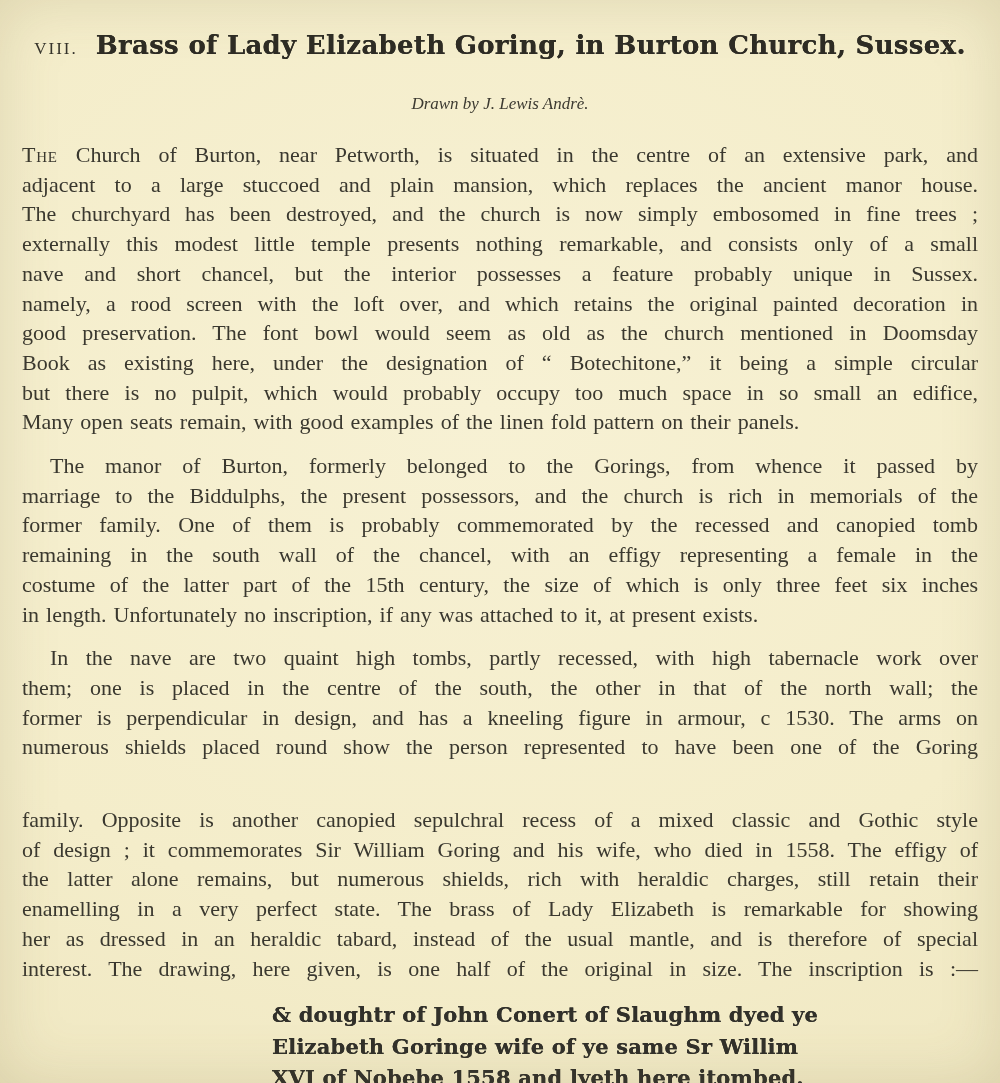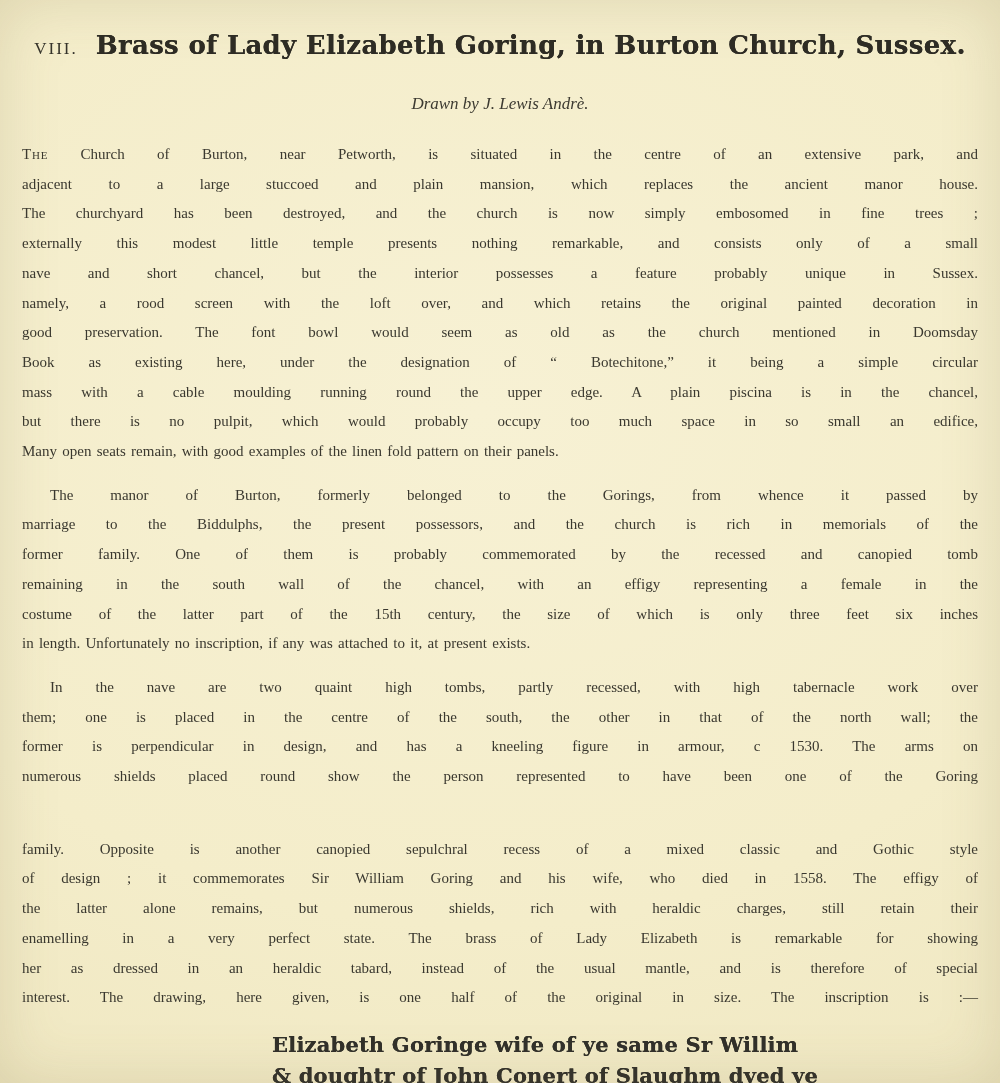--- a/index.html
+++ b/index.html
@@ -57,21 +57,21 @@
     font-style: italic;
     font-size: 17px;
     margin-top: 24px;
     line-height: 28px;
     color: #3c3a31;
   }
 
   
   .bodytext {
     margin-top: 22px;
-    font-size: 15px;
+    font-size: 22px;
     line-height: 29.7px;
     word-spacing: 1.5px;
   }
   .para { margin: 0; }
   .para + .para { margin-top: 14px; }
   .line {
     text-align: justify;
     text-align-last: justify;
   }
   .line.last { text-align-last: left; }
@@ -109,21 +109,20 @@
 
     <p class="para">
       <span class="line" style="display: block;"><span class="lead">The</span> <span>Church of Burton, near Petworth, is situated in the centre of an extensive park, and</span></span>
       <span class="line" style="display: block;">adjacent to a large stuccoed and plain mansion, which replaces the ancient manor house.</span>
       <span class="line" style="display: block;">The churchyard has been destroyed, and the church is now simply embosomed in fine trees ;</span>
       <span class="line" style="display: block;">externally this modest little temple presents nothing remarkable, and consists only of a small</span>
       <span class="line" style="display: block;">nave and short chancel, but the interior possesses a feature probably unique in Sussex.</span>
       <span class="line" style="display: block;">namely, a rood screen with the loft over, and which retains the original painted decoration in</span>
       <span class="line" style="display: block;">good preservation. The font bowl would seem as old as the church mentioned in Doomsday</span>
       <span class="line" style="display: block;">Book as existing here, under the designation of “ Botechitone,” it being a simple circular</span>
-      <span class="line" style="display: block;">mass with a cable moulding running round the upper edge. A plain piscina is in the chancel,</span>
       <span class="line" style="display: block;">but there is no pulpit, which would probably occupy too much space in so small an edifice,</span>
       <span class="line last" style="display: block;">Many open seats remain, with good examples of the linen fold pattern on their panels.</span>
     </p>
 
     <p class="para">
       <span class="line indent" style="display: block;">The manor of Burton, formerly belonged to the Gorings, from whence it passed by</span>
       <span class="line" style="display: block;">marriage to the Biddulphs, the present possessors, and the church is rich in memorials of the</span>
       <span class="line" style="display: block;">former family. One of them is probably commemorated by the recessed and canopied tomb</span>
       <span class="line" style="display: block;">remaining in the south wall of the chancel, with an effigy representing a female in the</span>
       <span class="line" style="display: block;">costume of the latter part of the 15th century, the size of which is only three feet six inches</span>
@@ -139,18 +138,18 @@
       <span class="line" style="display: block;">of design ; it commemorates Sir William Goring and his wife, who died in 1558. The effigy of</span>
       <span class="line" style="display: block;">the latter alone remains, but numerous shields, rich with heraldic charges, still retain their</span>
       <span class="line" style="display: block;">enamelling in a very perfect state. The brass of Lady Elizabeth is remarkable for showing</span>
       <span class="line" style="display: block;">her as dressed in an heraldic tabard, instead of the usual mantle, and is therefore of special</span>
       <span class="line" style="display: block;">interest. The drawing, here given, is one half of the original in size. The inscription is :—</span>
     </p>
 
   </div>
 
   <div class="inscription">
+    <div>&amp; doughtr of John Conert of Slaughm dyed ye</div>
     <div>Elizabeth Goringe wife of ye same Sr Willim</div>
-    <div>&amp; doughtr of John Conert of Slaughm dyed ye</div>
     <div>XVI of Nobebe 1558 and lyeth here itombed.</div>
   </div>
 
 </div>
 
 </body></html>

